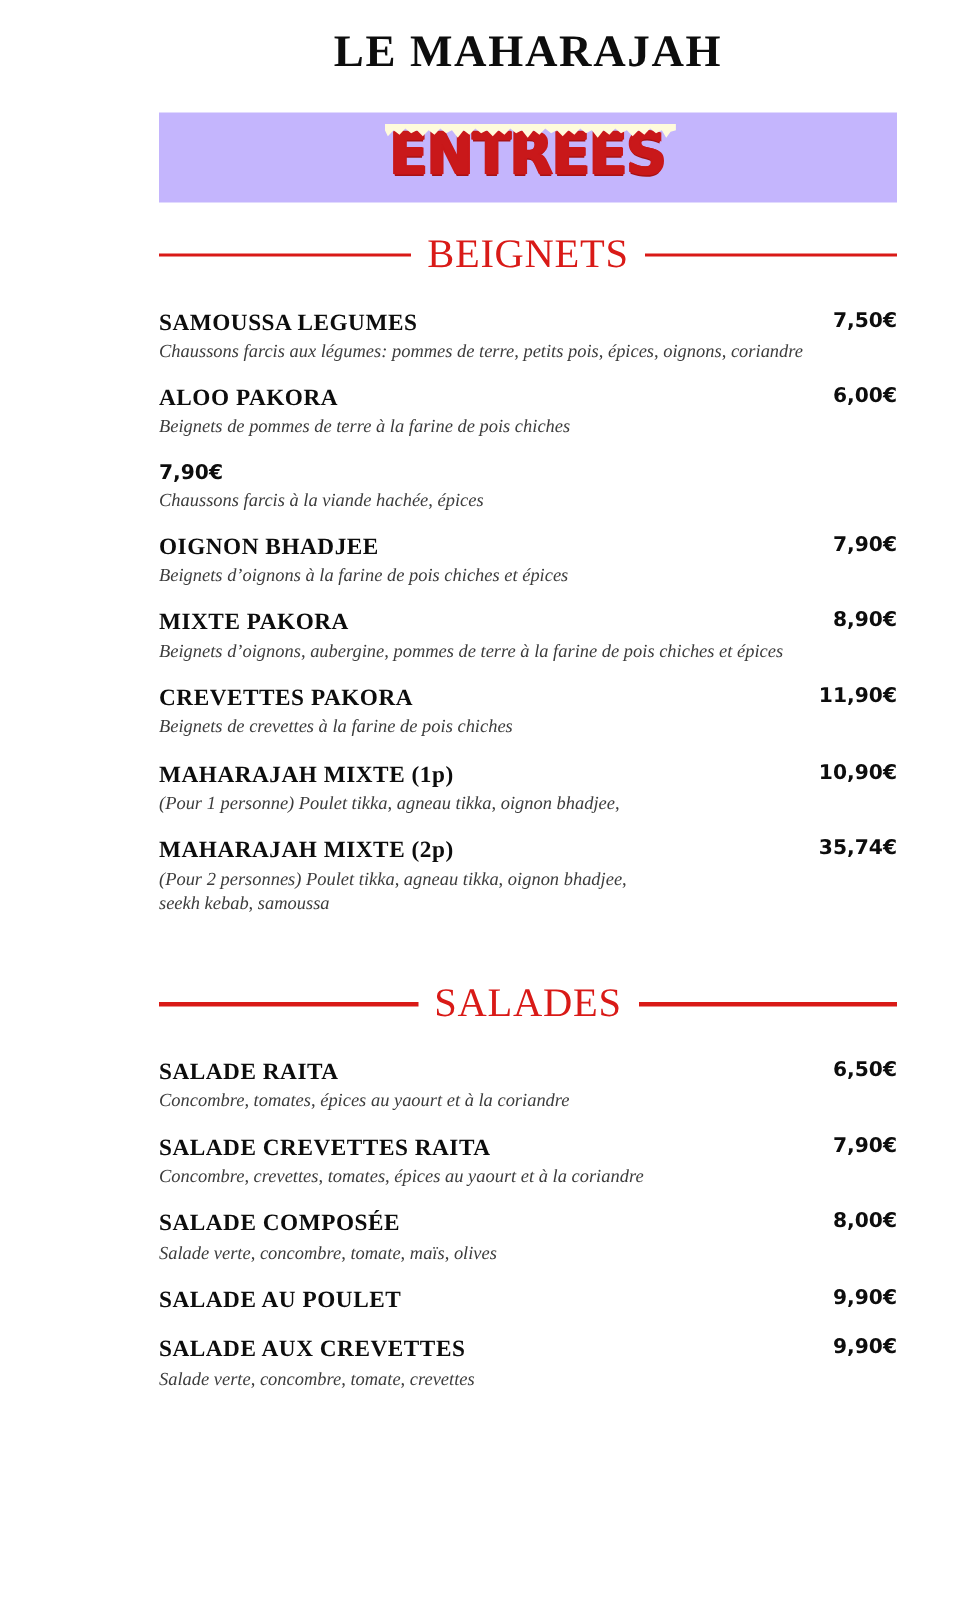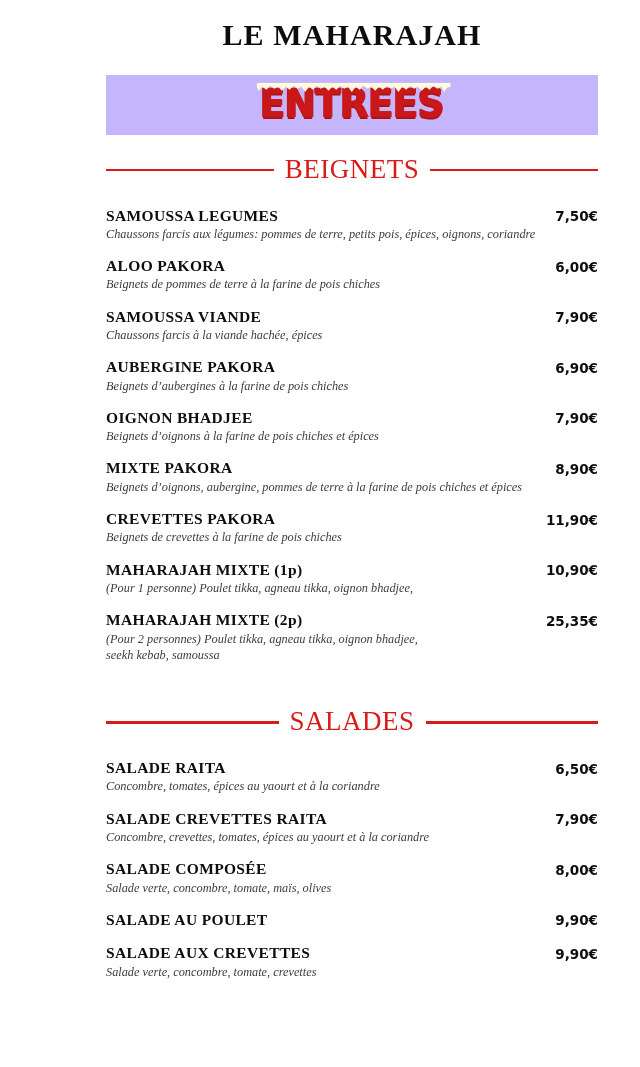--- a/index.html
+++ b/index.html
@@ -103,21 +103,21 @@
   .menu-list {
     width: 492px;
     margin: 0 auto;
     padding-top: 22px;
   }
   .menu-item { margin-bottom: 14px; }
   .menu-item:last-child { margin-bottom: 0; }
 
   .item-head {
     display: flex;
-    align-items: flex-end;
+    align-items: flex-start;
     justify-content: space-between;
     gap: 12px;
   }
   .item-name {
     font-family: "Liberation Serif", "DejaVu Serif", serif;
     font-weight: bold;
     font-size: 15.5px;
     letter-spacing: 0.35px;
     color: #0d0d0d;
     line-height: 1.25;
@@ -187,34 +187,24 @@
         <div class="item-head">
           <div class="item-name">ALOO PAKORA</div>
           <div class="item-price">6,00€</div>
         </div>
         <div class="item-desc">
           <span class="desc-line">Beignets de pommes de terre à la farine de pois chiches</span>
         </div>
       </div>
       <div class="menu-item">
         <div class="item-head">
-          <div class="item-name">SAMOUSSA VIANDE</div>
           <div class="item-price">7,90€</div>
         </div>
         <div class="item-desc">
           <span class="desc-line">Chaussons farcis à la viande hachée, épices</span>
-        </div>
-      </div>
-      <div class="menu-item">
-        <div class="item-head">
-          <div class="item-name">AUBERGINE PAKORA</div>
-          <div class="item-price">6,90€</div>
-        </div>
-        <div class="item-desc">
-          <span class="desc-line">Beignets d’aubergines à la farine de pois chiches</span>
         </div>
       </div>
       <div class="menu-item">
         <div class="item-head">
           <div class="item-name">OIGNON BHADJEE</div>
           <div class="item-price">7,90€</div>
         </div>
         <div class="item-desc">
           <span class="desc-line">Beignets d’oignons à la farine de pois chiches et épices</span>
         </div>
@@ -242,21 +232,21 @@
           <div class="item-name">MAHARAJAH MIXTE (1p)</div>
           <div class="item-price">10,90€</div>
         </div>
         <div class="item-desc">
           <span class="desc-line">(Pour 1 personne) Poulet tikka, agneau tikka, oignon bhadjee,</span>
         </div>
       </div>
       <div class="menu-item">
         <div class="item-head">
           <div class="item-name">MAHARAJAH MIXTE (2p)</div>
-          <div class="item-price">25,35€</div>
+          <div class="item-price">35,74€</div>
         </div>
         <div class="item-desc">
           <span class="desc-line">(Pour 2 personnes) Poulet tikka, agneau tikka, oignon bhadjee,</span>
           <span class="desc-line">seekh kebab, samoussa</span>
         </div>
       </div>
     </div>
 
   <div class="salades-gap"></div>
 

